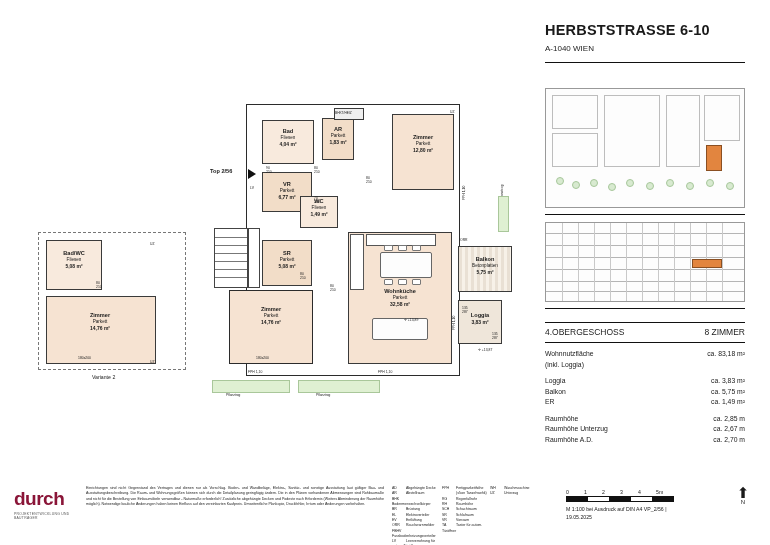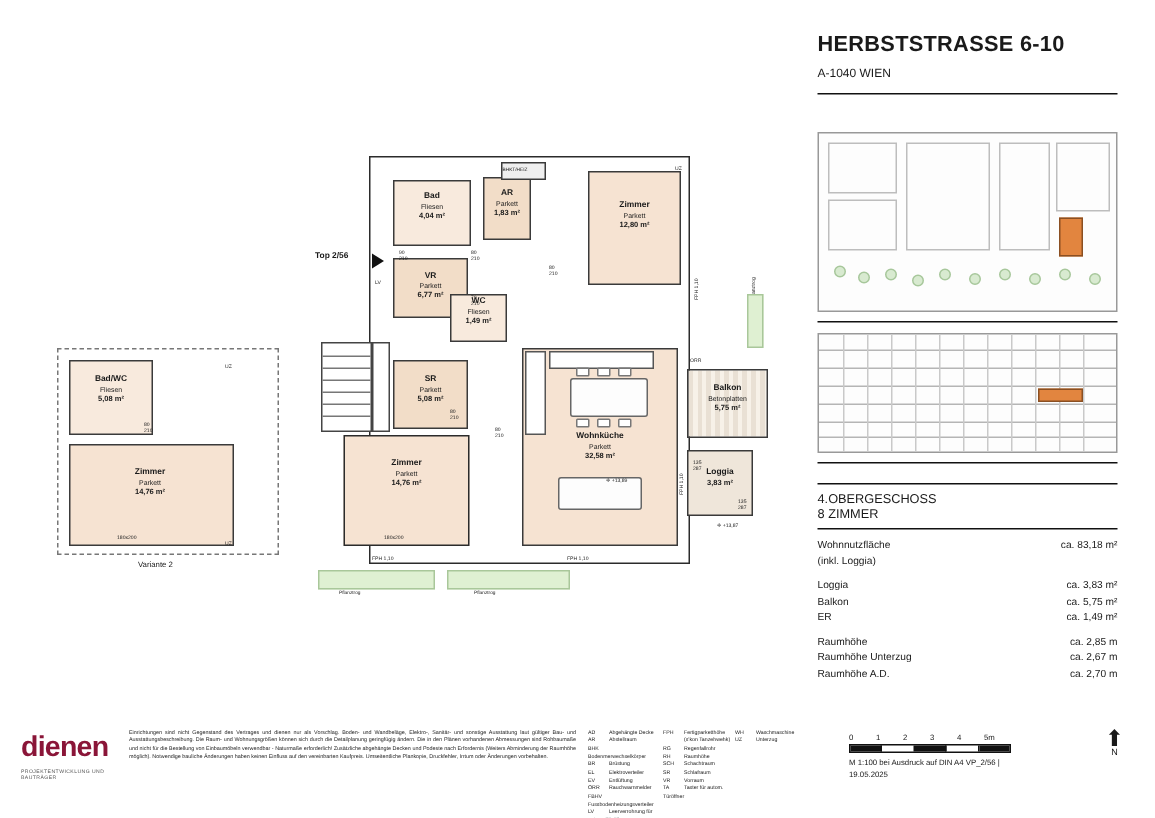--- a/index.html
+++ b/index.html
@@ -18,21 +18,21 @@
   .right-panel { position:absolute; left:539px; top:0; width:214px; height:545px; }
   .title-main { position:absolute; left:6px; top:22px; font-size:14.5px; font-weight:bold; letter-spacing:0.2px; }
   .title-sub  { position:absolute; left:6px; top:44px; font-size:8px; }
   .hr { position:absolute; background:#111; height:1px; }
 
   .keyplan { position:absolute; left:6px; top:88px; width:200px; height:120px; border:0.8px solid #999; background:#fdfdfd; overflow:hidden; }
   .site-plan { position:absolute; left:6px; top:222px; width:200px; height:80px; border:0.8px solid #999; background:#fdfdfd; overflow:hidden; }
 
   .info-block { position:absolute; left:6px; top:322px; width:200px; }
   .info-top { display:flex; justify-content:space-between; font-size:11.5px; font-weight:bold; padding-bottom:3px; }
-  .info-floor { display:flex; justify-content:space-between; font-size:8.5px; padding:4px 0 5px 0;flex-direction:column; }
+  .info-floor { display:flex; justify-content:space-between; font-size:8.5px; padding:4px 0 5px 0; }
   .info-line { border-top:1px solid #111; }
   .info-rows { margin-top:6px; font-size:6.8px; line-height:1.55; }
   .info-row { display:flex; justify-content:space-between; }
   .info-row .lbl { white-space:nowrap; }
   .info-row .val { white-space:nowrap; }
   .info-gap { height:6px; }
 
   
   .scalebar-wrap { position:absolute; left:566px; top:489px; width:120px; }
   .scalebar { display:flex; height:6px; border:0.6px solid #111; width:108px; }
@@ -380,21 +380,21 @@
     <div class="scale-note">M 1:100 bei Ausdruck auf DIN A4    VP_2/56 | 19.05.2025</div>
   </div>
 
   <div class="north">
     <div class="arrow">⬆</div>
     <div>N</div>
   </div>
 
   <div class="footer">
     <div class="logo">
-      <div class="lg-p">dienen</div>
+      <div class="lg-p">durch</div>
       <div class="lg-sub">PROJEKTENTWICKLUNG UND BAUTRÄGER</div>
     </div>
     <div class="disclaimer">Einrichtungen sind nicht Gegenstand des Vertrages und dienen nur als Vorschlag. Boden- und Wandbeläge, Elektro-, Sanitär- und sonstige Ausstattung laut gültiger Bau- und Ausstattungsbeschreibung. Die Raum- und Wohnungsgrößen können sich durch die Detailplanung geringfügig ändern. Die in den Plänen vorhandenen Abmessungen sind Rohbaumaße und nicht für die Bestellung von Einbaumöbeln verwendbar - Naturmaße erforderlich! Zusätzliche abgehängte Decken und Podeste nach Erfordernis (Weiters Abminderung der Raumhöhe möglich). Notwendige bauliche Änderungen haben keinen Einfluss auf den vereinbarten Kaufpreis. Umseitentliche Plankopie, Druckfehler, Irrtum oder Änderungen vorbehalten.</div>
 
     <div class="abbr abbr-a">
       <div><span class="k">AD</span><span>Abgehängte Decke</span></div>
       <div><span class="k">AR</span><span>Abstellraum</span></div>
       <div><span class="k">BHK</span><span>Bodenmerwechselkörper</span></div>
       <div><span class="k">BR</span><span>Brüstung</span></div>
       <div><span class="k">EL</span><span>Elektroverteiler</span></div>

